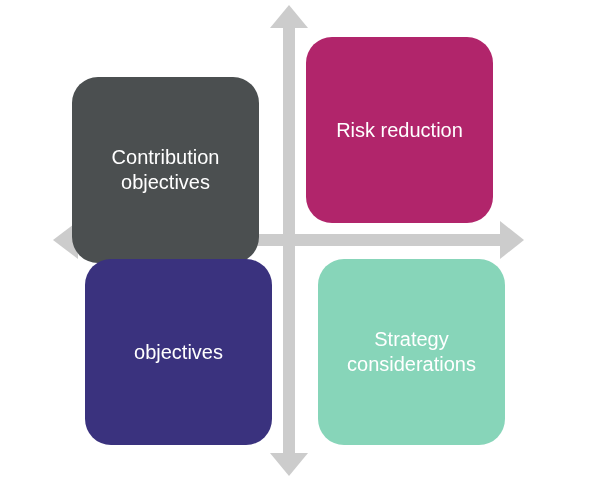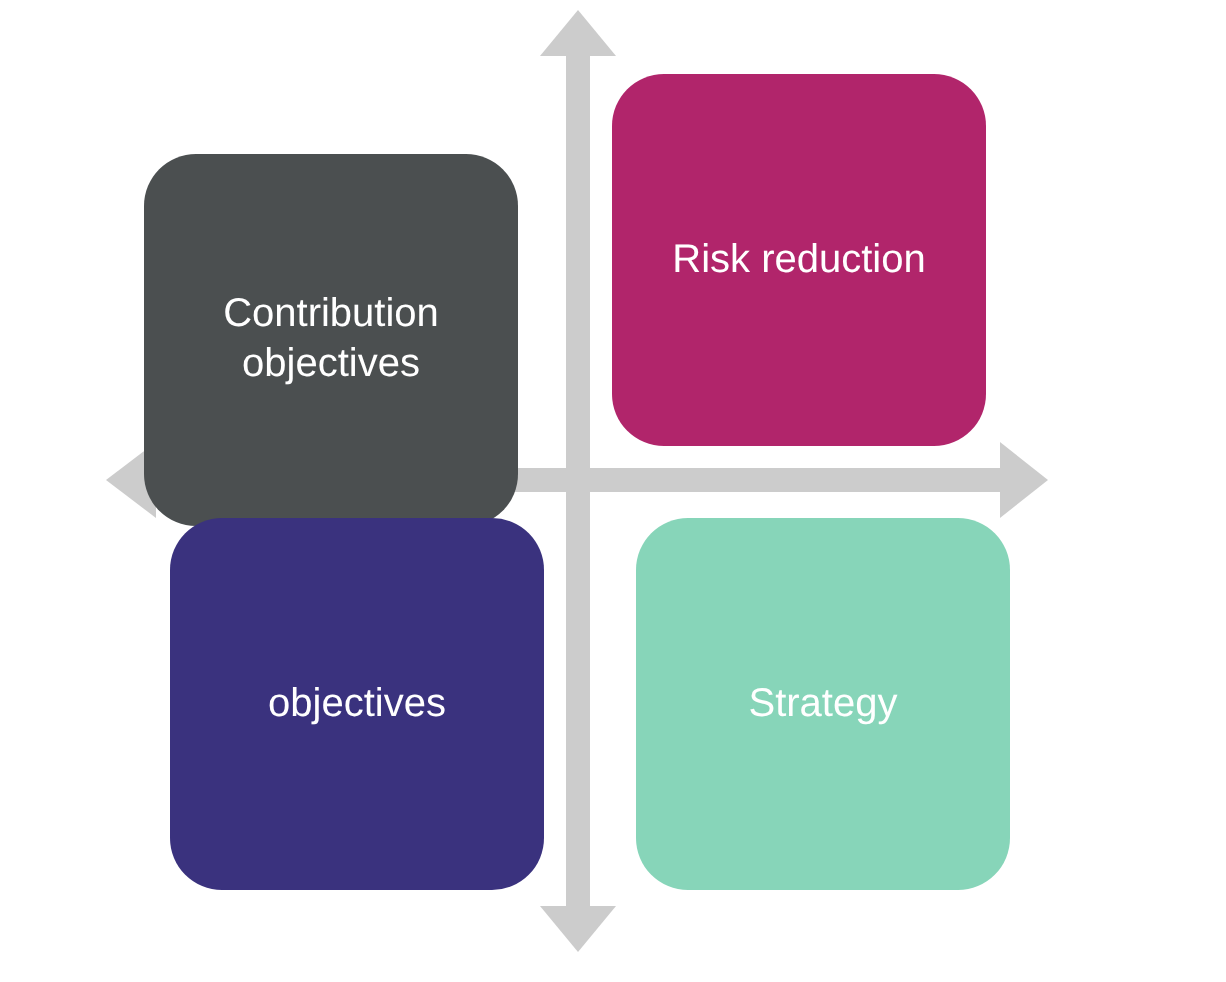--- a/index.html
+++ b/index.html
@@ -47,14 +47,15 @@
 
 <div class="box" id="q-bl" style="background: rgb(58, 50, 126);">
   <div>
     <span>objectives</span>
   </div>
 </div>
 
 <div class="box" id="q-br" style="background: rgb(135, 213, 185);">
   <div>
     <span>Strategy</span>
+    <span>considerations</span>
   </div>
 </div>
 
 </body></html>

